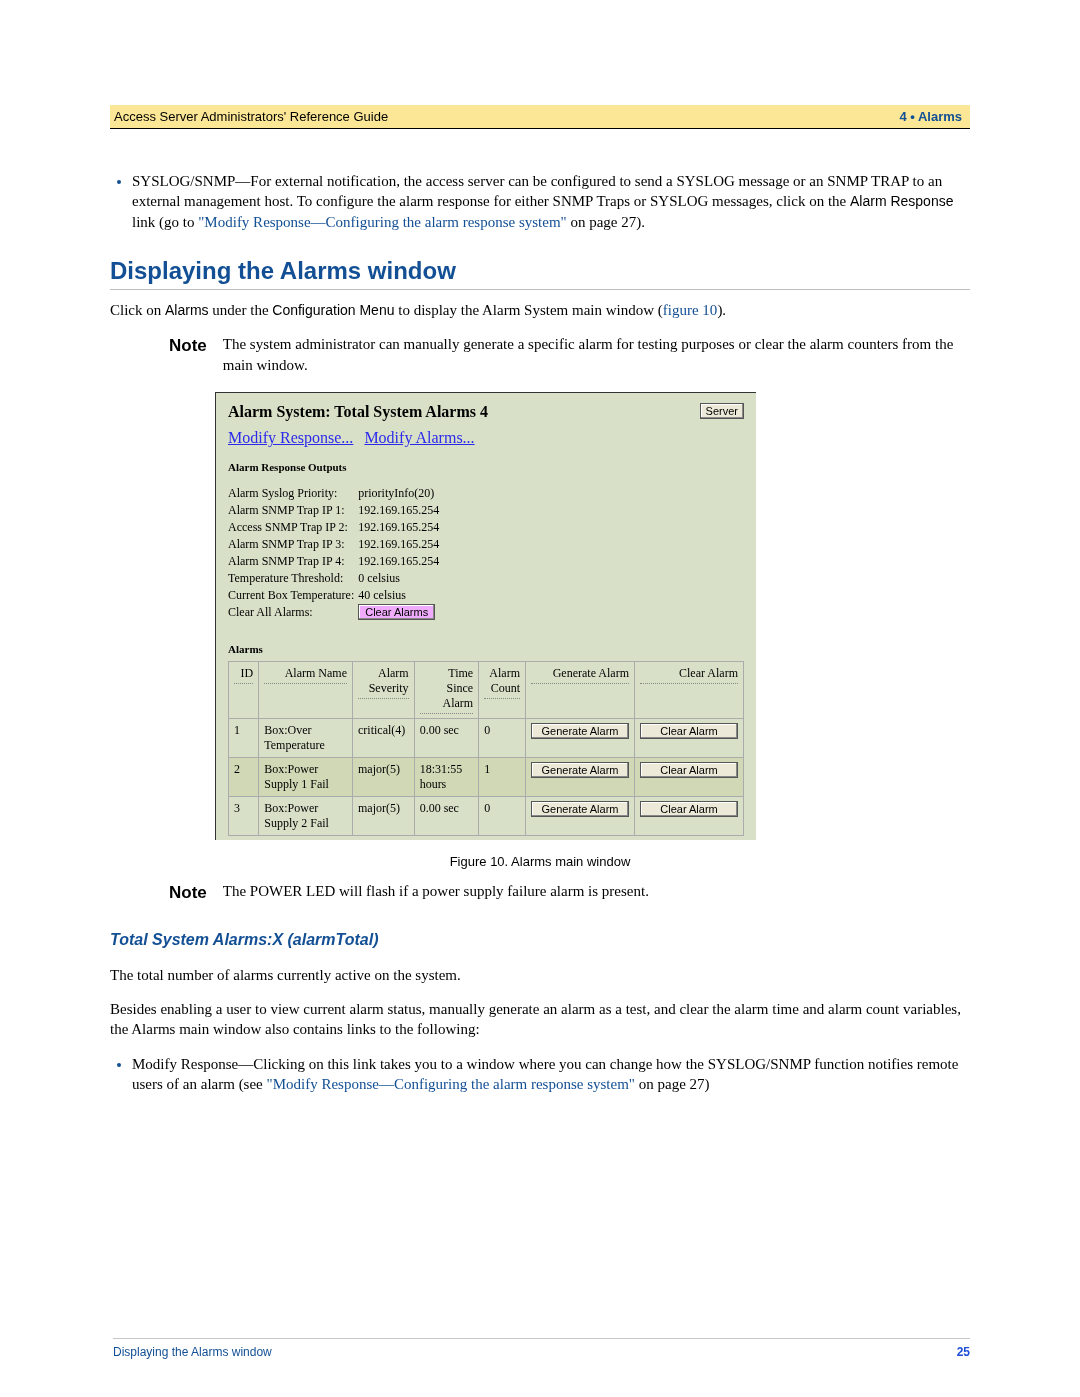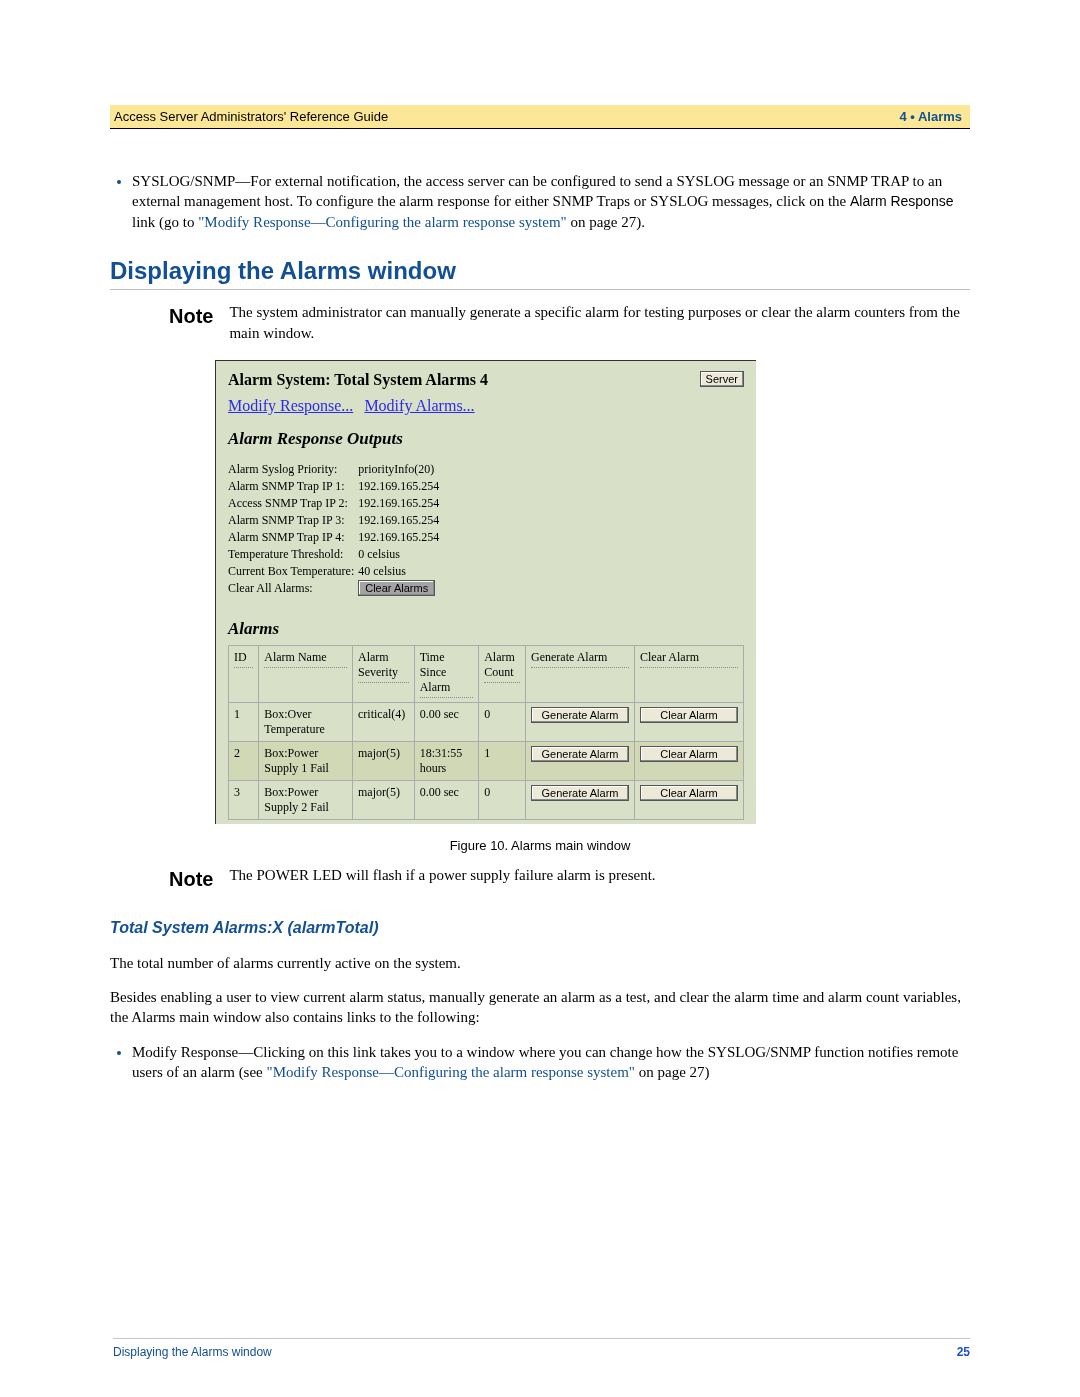--- a/index.html
+++ b/index.html
@@ -63,21 +63,21 @@
     line-height: 1.35;
   }
   .note-row {
     display: flex;
     margin: 12px 0 16px 59px;
     line-height: 1.4;
   }
   .note-label {
     font-family: Arial, Helvetica, sans-serif;
     font-weight: bold;
-    font-size: 20px;
+    font-size: 17px;
     margin-right: 16px;
     white-space: nowrap;
   }
   .note-text {
   }
   .ui-label {
     font-family: Arial, Helvetica, sans-serif;
     font-size: 14px;
   }
 
@@ -120,41 +120,40 @@
   .ss-link {
     color: #2b2aeb;
     text-decoration: underline;
     font-family: "Times New Roman", Georgia, serif;
     font-size: 16px;
     margin-right: 8px;
   }
   .ss-section-heading {
     font-family: Georgia, "Times New Roman", serif;
     font-weight: bold;
-    font-size: 17px;
+    font-size: 11px;
     margin-top: 14px;
-    font-style: italic;
   }
   .kv-table {
     margin-top: 12px;
     font-family: "Times New Roman", Georgia, serif;
     font-size: 12px;
     border-collapse: collapse;
   }
   .kv-table td {
     padding: 1px 4px 1px 0;
   }
   .kv-table td.k {
     min-width: 125px;
   }
   .clear-btn {
     font-family: Tahoma, Arial, sans-serif;
     font-size: 11px;
     border: 1px solid #555;
-    background: #a3a3a3;
+    background: #f0abfc;
     padding: 1px 6px;
     box-shadow: inset -1px -1px 0 #888, inset 1px 1px 0 #fff;
   }
   .alarms-table {
     width: 100%;
     border-collapse: collapse;
     margin-top: 6px;
     font-family: "Times New Roman", Georgia, serif;
     font-size: 12px;
   }
@@ -163,20 +162,21 @@
     padding: 4px 5px;
     vertical-align: top;
     text-align: left;
   }
   .alarms-table th {
     font-weight: normal;
   }
   .th-inner {
     padding-bottom: 2px;
     border-bottom: 1px dotted #888;
+    text-align: right;
   }
   .row-hi td {
     background: #d1d8b6;
   }
   .tbl-btn {
     font-family: Tahoma, Arial, sans-serif;
     font-size: 11px;
     border: 1px solid #555;
     background: #ece9d8;
     padding: 1px 4px;
@@ -231,20 +231,23 @@
   <ul class="bullet-list">
     <li>
       <span class="bullet-text">
         <span>SYSLOG/SNMP—For external notification, the access server can be configured to send a SYSLOG message or an SNMP TRAP to an external management host. To configure the alarm response for either SNMP Traps or SYSLOG messages, click on the </span><span class="ui-label">Alarm Response</span><span> link (go to </span><span class="link-text">"Modify Response—Configuring the alarm response system"</span><span> on page 27).</span>
       </span>
     </li>
   </ul>
 
   <div class="h1-heading">Displaying the Alarms window</div>
 
+  <div class="para">
+    <span>Click on </span><span class="ui-label">Alarms</span><span> under the </span><span class="ui-label">Configuration Menu</span><span> to display the Alarm System main window (</span><span class="link-text">figure 10</span><span>).</span>
+  </div>
 
   <div class="note-row">
     <span class="note-label">Note</span>
     <span class="note-text">The system administrator can manually generate a specific alarm for testing purposes or clear the alarm counters from the main window.</span>
   </div>
 
   <div class="screenshot-wrap">
     <div class="ss-pad">
       <div class="ss-title-row">
         <span class="ss-title">Alarm System: Total System Alarms 4</span>

